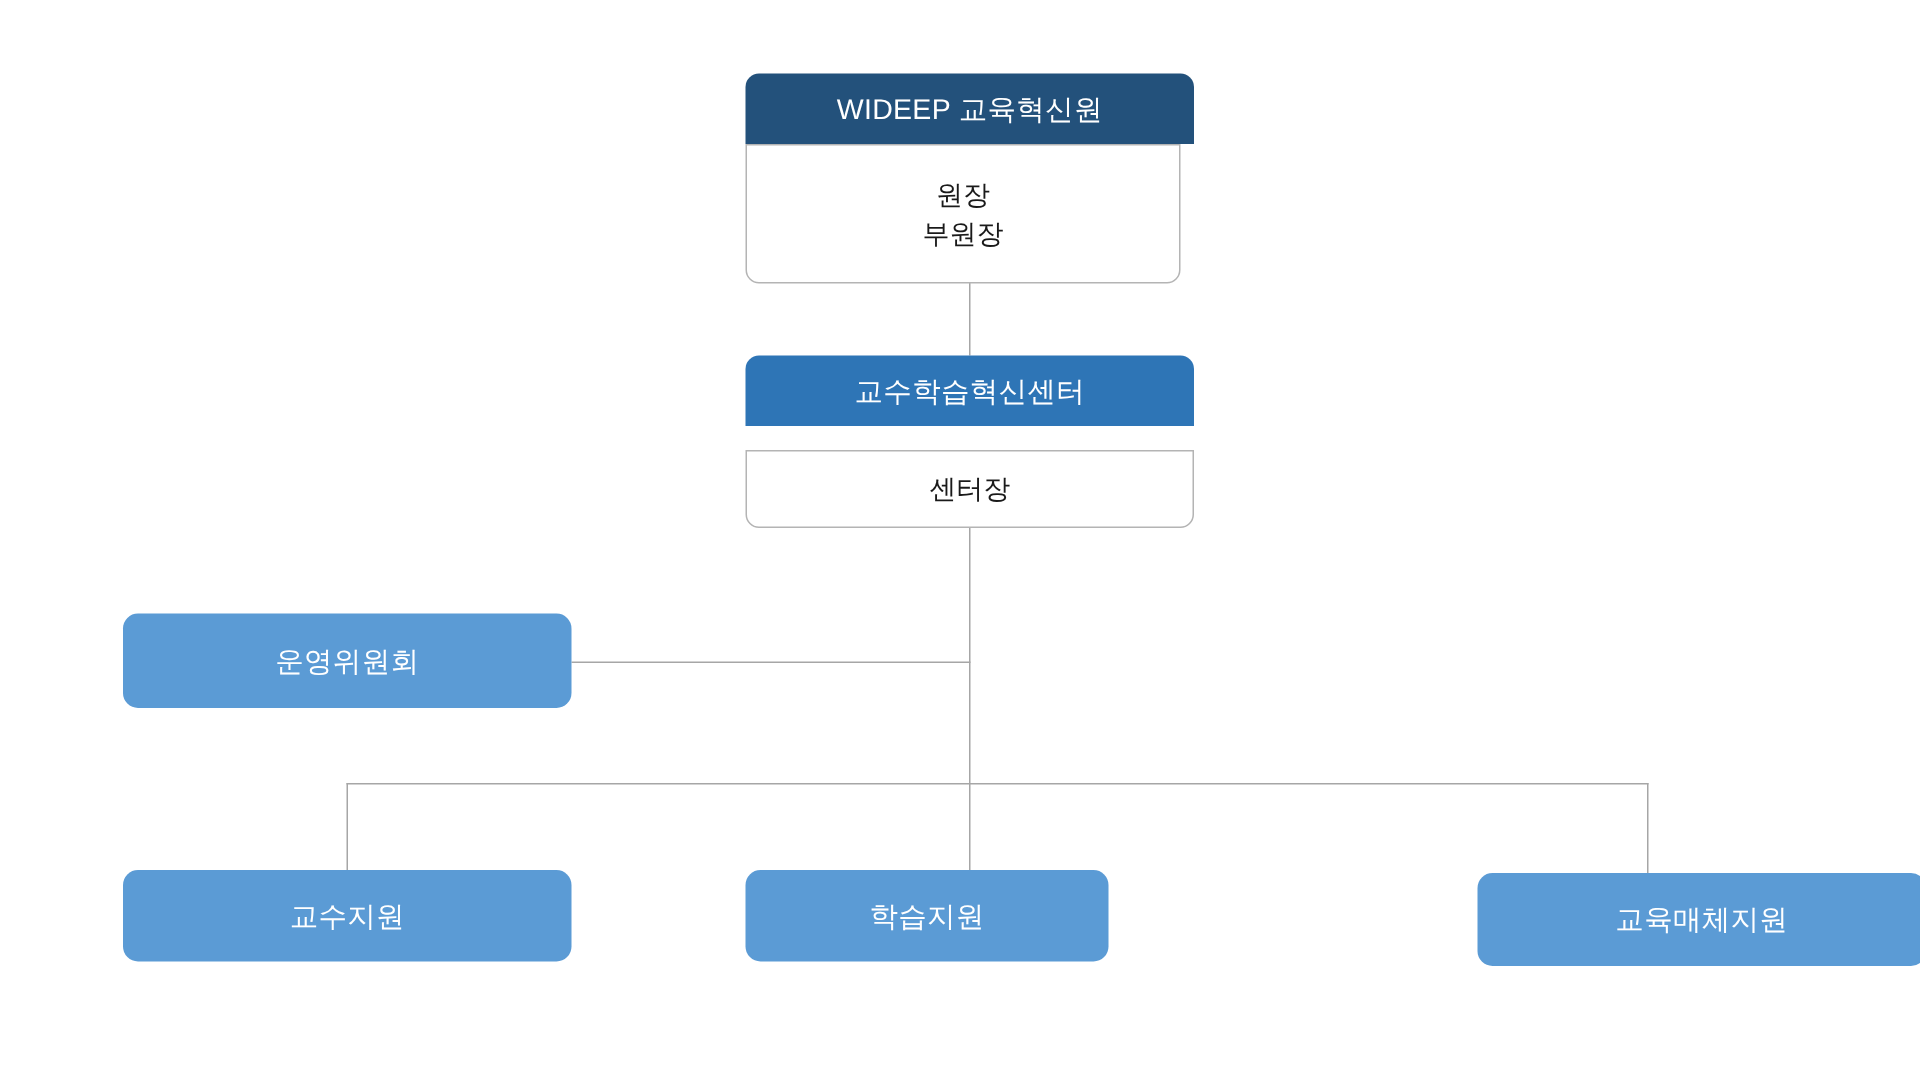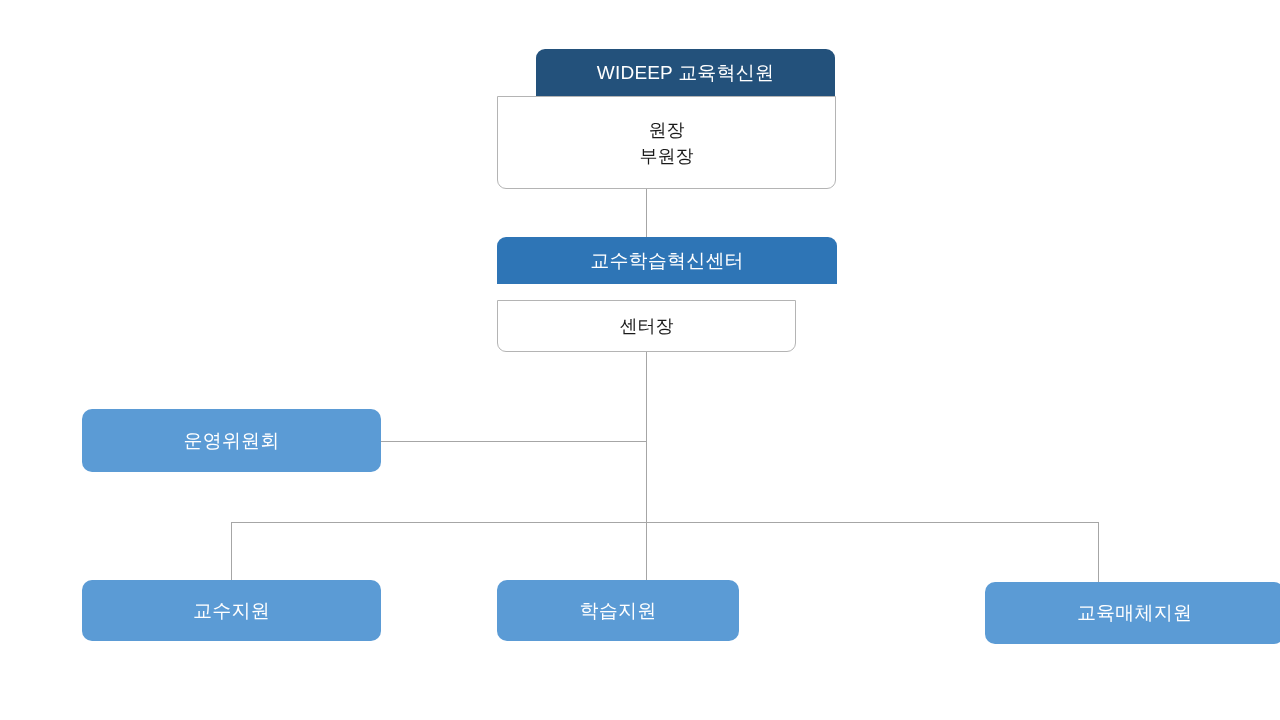--- a/index.html
+++ b/index.html
@@ -34,21 +34,21 @@
     box-sizing: border-box;
     display: flex;
     align-items: center;
     justify-content: center;
     border-radius: 9px 9px 0 0;
     color: #ffffff;
     font-size: 19px;
     letter-spacing: .2px;
     white-space: nowrap;
   }
-  .node-head.navy { background: #23517b; margin-left: 39px; }
+  .node-head.navy { background: #23517b; }
   .node-head.blue { background: #2e75b6; }
 
   .node-body {
     position: absolute;
     box-sizing: border-box;
     background: #ffffff;
     border: 1px solid #b4b4b4;
     border-radius: 0 0 9px 9px;
     display: flex;
     flex-direction: column;
@@ -90,26 +90,26 @@
   <div class="line h" style="left:381px; top:441px; width:266px;"></div>
 
   <div class="line h" style="left:231px; top:522px; width:868px;"></div>
 
   <div class="line v" style="left:231px; top:522px; height:58px;"></div>
 
   <div class="line v" style="left:1098px; top:522px; height:60px;"></div>
 
   <div class="node-head navy" style="left:497px; top:49px; width:299px; height:47px;">WIDEEP 교육혁신원</div>
 
-  <div class="node-body" style="left:497px; top:96px; width:339px; height:93px;">
+  <div class="node-body" style="left:497px; top:96px; width:290px; height:93px;">
     <div class="row">원장</div>
     <div class="row">부원장</div>
   </div>
 
-  <div class="node-head blue" style="left:497px; top:237px; width:340px; height:47px;">교수학습혁신센터</div>
+  <div class="node-head blue" style="left:497px; top:237px; width:299px; height:47px;">교수학습혁신센터</div>
 
   <div class="node-body" style="left:497px; top:284px; width:299px; height:52px;margin-top:16px;">
     <div class="row">센터장</div>
   </div>
 
   <div class="box" style="left:82px; top:409px; width:299px; height:63px;">운영위원회</div>
 
   <div class="box" style="left:82px; top:580px; width:299px; height:61px;">교수지원</div>
 
   <div class="box" style="left:497px; top:580px; width:242px; height:61px;">학습지원</div>

